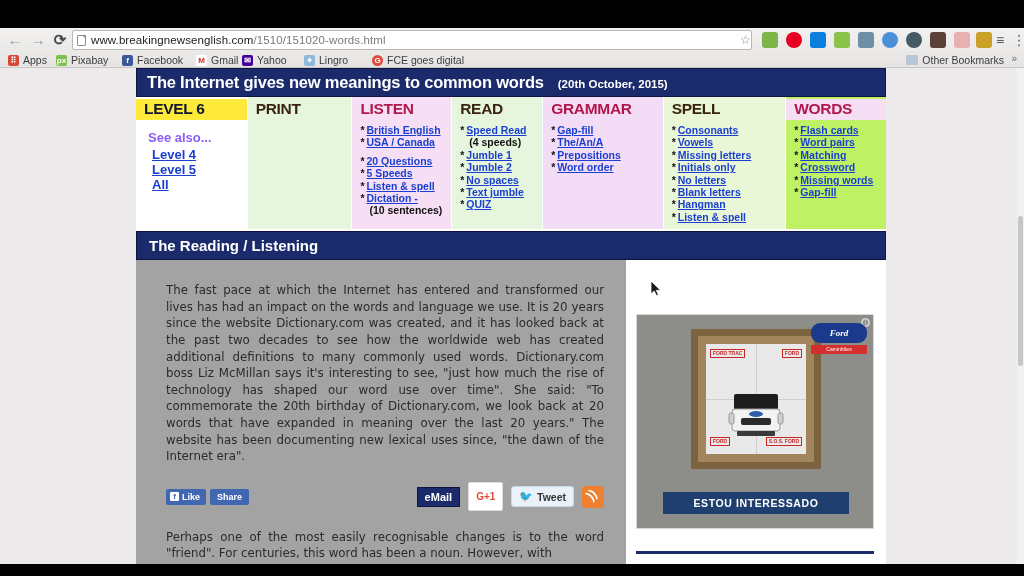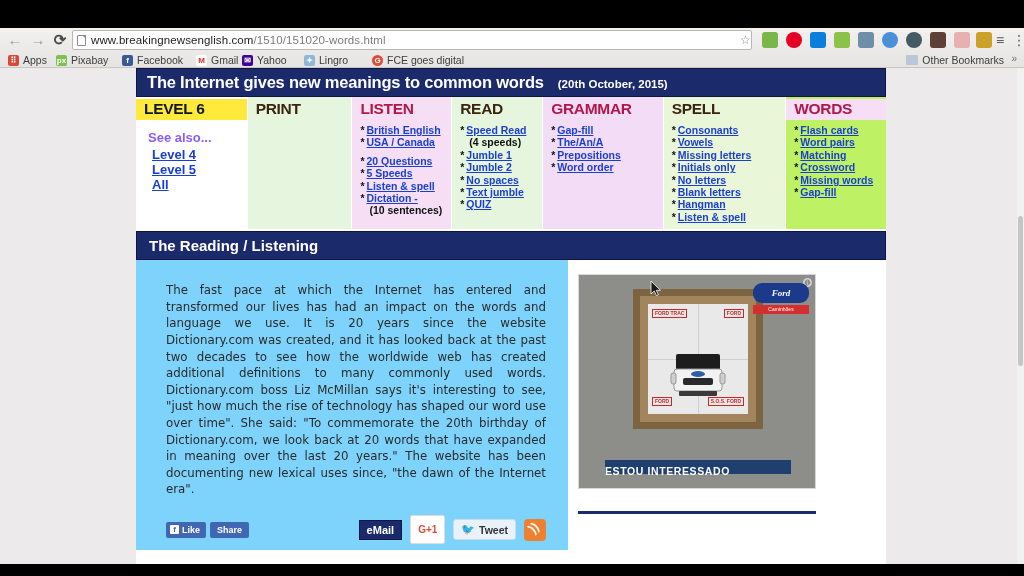--- a/index.html
+++ b/index.html
@@ -97,21 +97,21 @@
   .seealso-links { padding-left:16px; }
   .seealso-links a { display:block; font-size:13px; font-weight:bold;
                      color:#1a3fd0; text-decoration:underline; line-height:15px; }
 
   
   .banner2 { background:#1b2a6b; color:#fff; border:1px solid #0d1540;
              padding:5px 12px; font-size:15px; font-weight:bold; margin-top:2px; }
 
   
   #lower { display:flex; background:#fff; }
-  #article { width:432px; background:#7dd3fc; padding:22px 22px 10px 30px; }
+  #article { width:490px; background:#a3a3a3; padding:22px 22px 10px 30px; }
   #article p { font-size:11.8px; line-height:16.6px; color:#2b2b2b; text-align:justify;
                font-family:"DejaVu Sans", sans-serif; }
   #share { display:flex; align-items:center; margin-top:22px; height:20px; }
   .fb-like { background:#4267b2; color:#fff; font-size:9px; font-weight:bold;
              padding:3px 6px 3px 4px; border-radius:2px; display:flex; align-items:center; }
   .fb-f { width:9px; height:9px; background:#fff; color:#4267b2; font-size:8px;
           line-height:9px; text-align:center; margin-right:3px; border-radius:1px; font-weight:bold;}
   .fb-share { background:#4267b2; color:#fff; font-size:9px; font-weight:bold;
               padding:3px 7px; border-radius:2px; margin-left:4px; }
   #share .spacer { flex:1; }
@@ -123,43 +123,43 @@
            font-size:10.5px; color:#333; padding:3px 7px; margin-left:8px;
            display:flex; align-items:center; font-weight:bold;}
   .tw-bird { color:#55acee; font-size:11px; margin-right:4px; }
   .rss { width:22px; height:22px; background:#ee802f; border-radius:4px; margin-left:8px;
          position:relative; }
   .rss:after { content:"))"; position:absolute; left:5px; top:1px; color:#fff;
                font-size:13px; font-weight:bold; transform:rotate(-45deg); }
 
   #adcol { width:260px; padding:14px 12px 0 10px; background:#fff; }
   #ad { width:238px; height:215px; background:#8d8d8a; position:relative; overflow:hidden;
-        border:1px solid #d8d8d8; }
+        border:1px solid #d8d8d8;margin-top:40px; }
   #adinfo { position:absolute; right:3px; top:3px; width:9px; height:9px;
             border:1px solid #e8e8e8; border-radius:50%; color:#f0f0f0;
             font-size:7px; line-height:8px; text-align:center; }
   #crate { position:absolute; left:54px; top:14px; width:130px; height:140px;
            background:#a2855c; border:7px solid #7d6440; }
   #crate-inner { position:absolute; left:8px; top:8px; right:8px; bottom:8px;
                  background:#e9e9e9; }
   .cross-v { position:absolute; left:50%; top:0; width:1px; height:100%; background:#cfcfcf; }
   .cross-h { position:absolute; left:0; top:50%; width:100%; height:1px; background:#cfcfcf; }
   .redmark { position:absolute; color:#c62828; font-size:5px; font-weight:bold;
              border:1px solid #c62828; padding:1px 2px; line-height:5px; }
   #truck { position:absolute; left:50%; top:44px; transform:translateX(-50%);
            width:62px; height:62px; }
   #fordlogo { position:absolute; right:6px; top:8px; width:56px; height:20px;
               background:#1b3a8c; border-radius:9px; color:#fff; font-size:9px;
               font-style:italic; font-weight:bold; text-align:center; line-height:20px;
               font-family:"Liberation Serif", serif; }
   #fordsub { position:absolute; right:6px; top:30px; width:56px; height:9px;
              background:#d32f2f; color:#fff; font-size:5px; text-align:center; line-height:9px; }
-  #adcta { position:absolute; left:26px; bottom:14px; width:186px; height:14px;
+  #adcta { position:absolute; left:26px; bottom:14px; width:186px; height:22px;
            background:#1f3f6e; color:#fff; font-size:10.5px; font-weight:bold;
-           letter-spacing:.6px; line-height:22px; }
+           letter-spacing:.6px; text-align:center; line-height:22px; }
   #adrule { width:238px; height:3px; background:#1b2a6b; margin-top:22px; }
 
   #cursor { position:absolute; left:650px; top:212px; width:12px; height:17px; z-index:50; }
 </style>
 </head>
 <body>
 
 <div id="screen">
 
   <div id="topbar"></div>
@@ -347,20 +347,21 @@
             <div class="spacer"></div>
             <div class="email-btn">eMail</div>
             <div class="gplus">G+1</div>
             <div class="tweet">
               <span class="tw-bird">🐦</span>
               <span>Tweet</span>
             </div>
             <div class="rss"></div>
           </div>
 
+          <p style="margin-top:22px">Perhaps one of the most easily recognisable changes is to the word "friend". For centuries, this word has been a noun. However, with</p>
         </div>
 
         <div id="adcol">
           <div id="ad">
             <div id="adinfo">ⓘ</div>
 
             <div id="crate">
               <div id="crate-inner">
                 <div class="cross-v"></div>
                 <div class="cross-h"></div>

